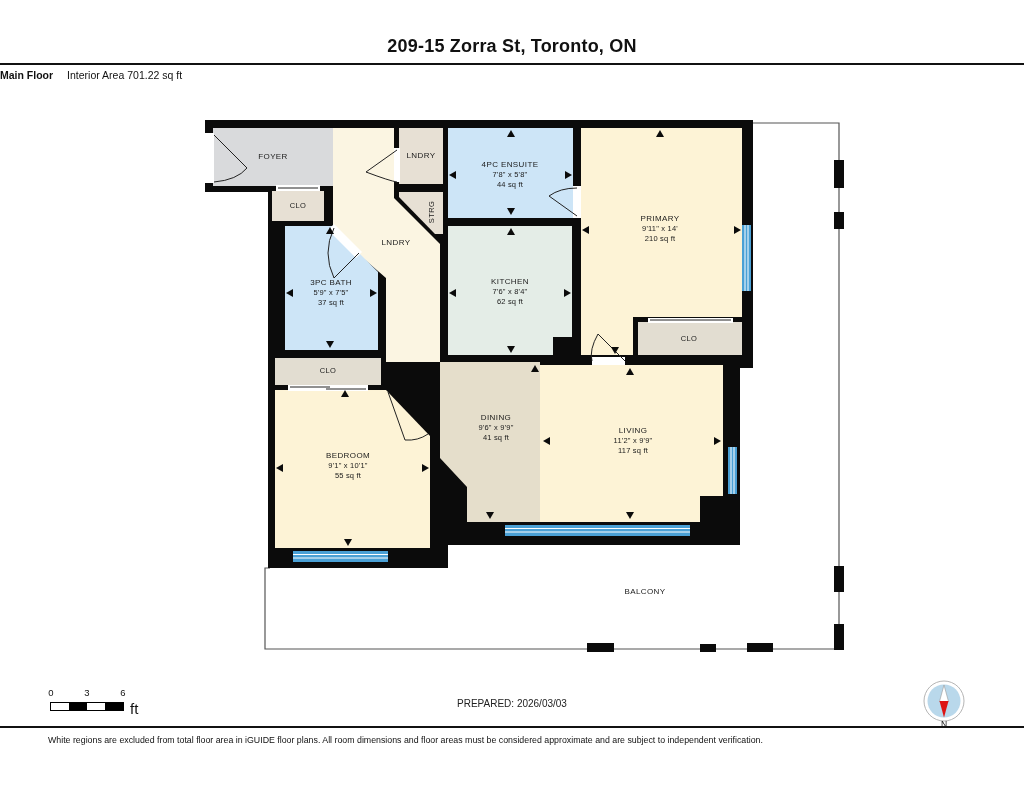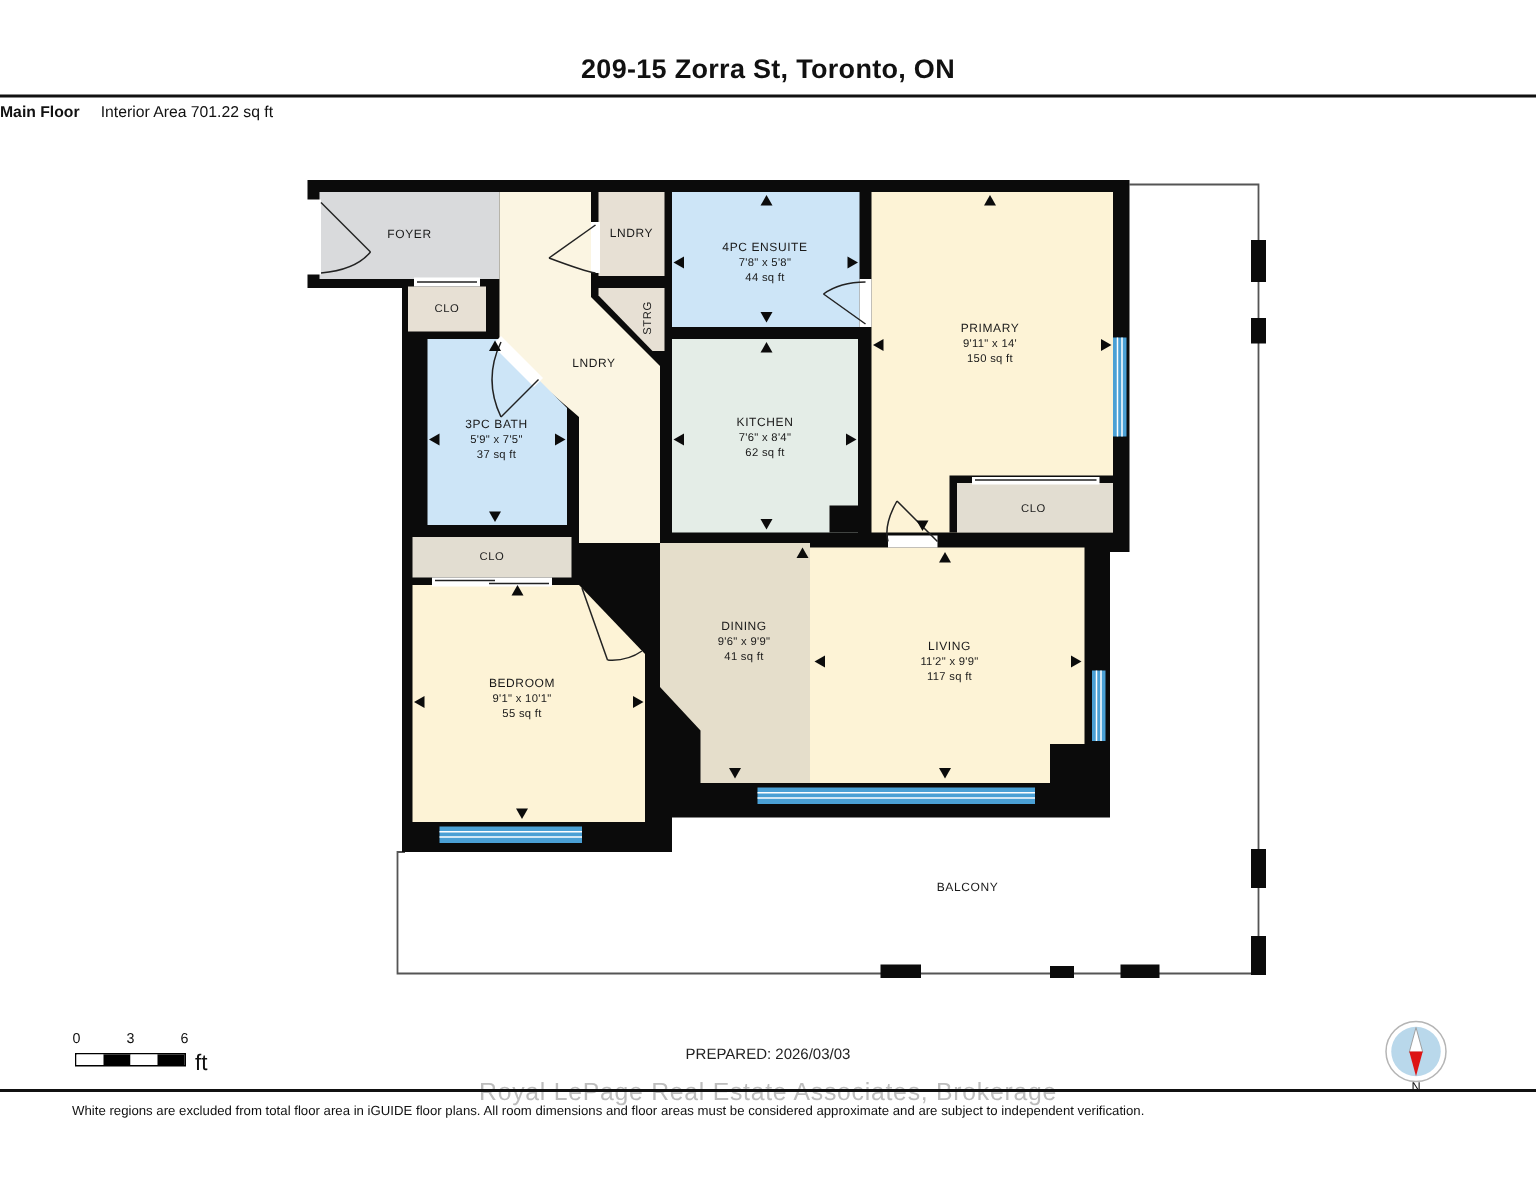--- a/index.html
+++ b/index.html
@@ -191,21 +191,21 @@
     <div class="rname">LNDRY</div>
   </div>
   <div class="room-label" style="left:510px;top:175px">
     <div class="rname">4PC ENSUITE</div>
     <div class="rdim">7'8" x 5'8"</div>
     <div class="rdim">44 sq ft</div>
   </div>
   <div class="room-label" style="left:660px;top:229px">
     <div class="rname">PRIMARY</div>
     <div class="rdim">9'11" x 14'</div>
-    <div class="rdim">150 sq ft</div>
+    <div class="rdim">210 sq ft</div>
   </div>
   <div class="room-label" style="left:331px;top:293px">
     <div class="rname">3PC BATH</div>
     <div class="rdim">5'9" x 7'5"</div>
     <div class="rdim">37 sq ft</div>
   </div>
   <div class="room-label" style="left:510px;top:292px">
     <div class="rname">KITCHEN</div>
     <div class="rdim">7'6" x 8'4"</div>
     <div class="rdim">62 sq ft</div>
@@ -240,18 +240,17 @@
   <span class="scalenum" style="left:123px">6</span>
   <div id="scalebar">
     <div class="sb-w"></div>
       <div class="sb-b"></div>
       <div class="sb-w"></div>
       <div class="sb-b"></div>
   </div>
   <span id="ftunit">ft</span>
 
   <div id="prepared">PREPARED: 2026/03/03</div>
-  <div id="watermark">Royal LePage Real Estate Associates, Brokerage</div>
   <div class="rule abs" style="top:726px"></div>
   <div id="disclaimer">White regions are excluded from total floor area in iGUIDE floor plans. All room dimensions and floor areas must be considered approximate and are subject to independent verification.</div>
   <div id="north-label">N</div>
 
 </div>
 
 </body></html>

